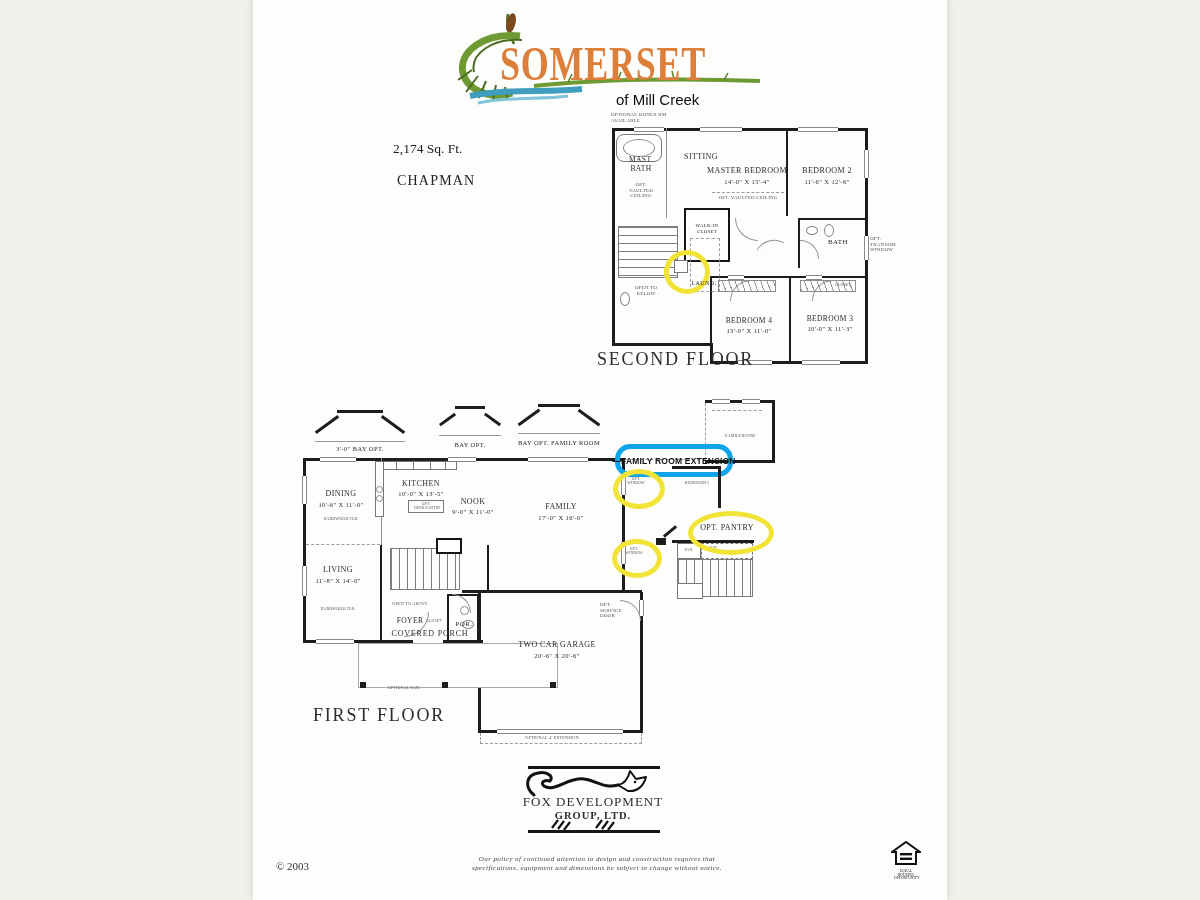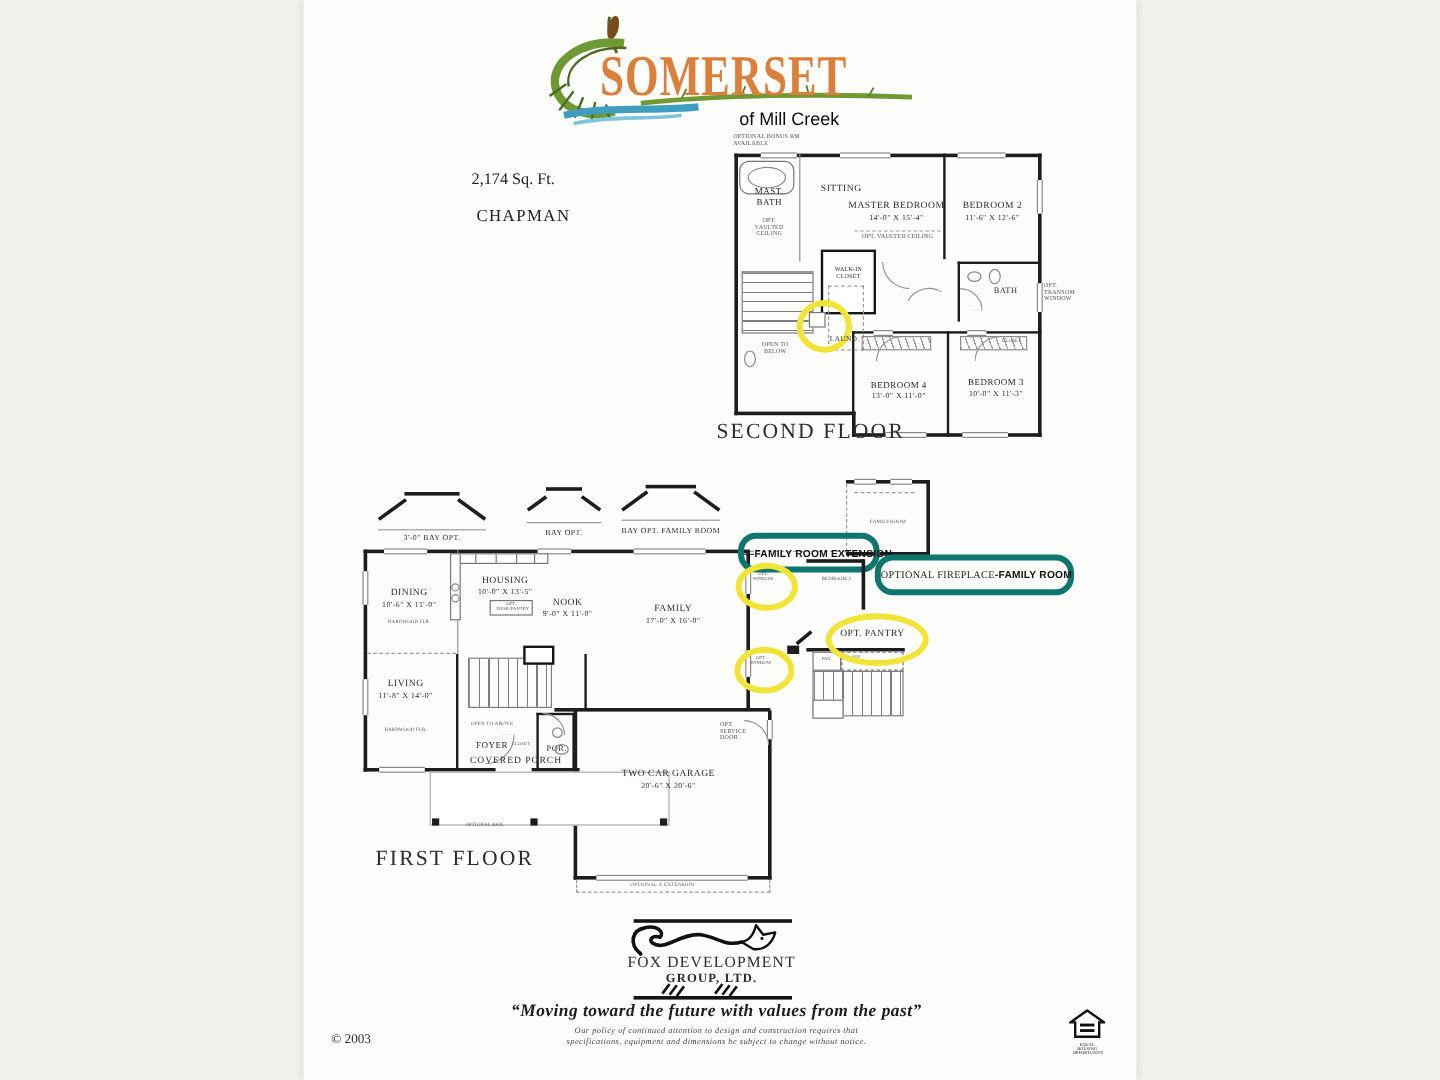--- a/index.html
+++ b/index.html
@@ -36,22 +36,22 @@
   .s14{font-size:18px;letter-spacing:1.8px;}
   .s13{font-size:13px;letter-spacing:1px;}
   .s8{font-size:8px;}
   .s75{font-size:7.5px;}
   .s7{font-size:7px;}
   .s65{font-size:6.5px;}
   .s6{font-size:6px;}
   .s5{font-size:5px;letter-spacing:.2px;}
   
   .hl{position:absolute;border:5px solid #F2E436;border-radius:50%;}
-  .hl-pill{position:absolute;border:5px solid #0f766e;border-radius:15px;display:flex;
-           align-items:center;justify-content:flex-start;background:transparent;}
+  .hl-pill{position:absolute;border:5px solid #0ea5e9;border-radius:15px;display:flex;
+           align-items:center;justify-content:center;background:transparent;}
   .ann-bold{font-family:"Liberation Sans",sans-serif;font-weight:bold;font-size:8.5px;
             letter-spacing:.2px;color:#111;white-space:nowrap;}
   .ann-serif{font-size:8.5px;color:#222;white-space:nowrap;letter-spacing:.3px;}
   
   .bay{position:absolute;}
   .bay i{position:absolute;background:#1d1d1d;display:block;}
   .bay .bt{left:26%;right:26%;top:0;height:3px;}
   .bay .bl{left:0;top:40%;width:30%;height:3px;transform:rotate(-36deg);}
   .bay .br{right:0;top:40%;width:30%;height:3px;transform:rotate(36deg);}
   .bay .bb{left:2%;right:2%;bottom:0;height:1px;background:#9a9a9a;}
@@ -220,21 +220,21 @@
   <div class="arc" style="left:620px;top:600px;width:20px;height:20px;transform:rotate(180deg)"></div>
 
   <div class="gray-box" style="left:358px;top:643px;width:200px;height:45px;border-color:#aaa"></div>
   <div class="w" style="left:360px;top:682px;width:6px;height:6px"></div>
   <div class="w" style="left:442px;top:682px;width:6px;height:6px"></div>
   <div class="w" style="left:550px;top:682px;width:6px;height:6px"></div>
 
   <div class="lbl s8" style="left:341px;top:489px">DINING</div>
   <div class="lbl s65" style="left:341px;top:501px">10'-6" X 11'-0"</div>
   <div class="lbl s5 tiny" style="left:341px;top:516px;transform:translateX(-50%) scale(.8)">HARDWOOD FLR.</div>
-  <div class="lbl s8" style="left:421px;top:479px">HOUSING</div>
+  <div class="lbl s8" style="left:421px;top:479px">KITCHEN</div>
   <div class="lbl s65" style="left:421px;top:490px">10'-0" X 13'-5"</div>
   <div class="lbl s8" style="left:473px;top:497px">NOOK</div>
   <div class="lbl s65" style="left:473px;top:508px">9'-0" X 11'-0"</div>
   <div class="lbl s8" style="left:561px;top:502px">FAMILY</div>
   <div class="lbl s65" style="left:561px;top:514px">17'-0" X 16'-0"</div>
   <div class="lbl s8" style="left:338px;top:565px">LIVING</div>
   <div class="lbl s65" style="left:338px;top:577px">11'-8" X 14'-0"</div>
   <div class="lbl s5 tiny" style="left:338px;top:606px;transform:translateX(-50%) scale(.8)">HARDWOOD FLR.</div>
   <div class="lbl s5 tiny" style="left:410px;top:601px;transform:translateX(-50%) scale(.85)">OPEN TO ABOVE</div>
   <div class="lbl s75" style="left:410px;top:616px">FOYER</div>
@@ -253,24 +253,20 @@
   <div class="win" style="left:742px;top:399px;width:18px"></div>
   <div class="w" style="left:772px;top:400px;width:3px;height:63px"></div>
   <div class="w" style="left:705px;top:460px;width:70px;height:3px"></div>
   <div class="dash-v" style="left:705px;top:403px;height:57px"></div>
   <div class="dash-h" style="left:712px;top:410px;width:50px"></div>
   <div class="lbl s5 tiny" style="left:740px;top:433px;transform:translateX(-50%) scale(.85)">FAMILYROOM</div>
 
   <div class="hl-pill" style="left:615px;top:444px;width:108px;height:23px">
     <span class="ann-bold">—FAMILY ROOM EXTENSION</span>
   </div>
-  <div class="hl-pill" style="left:729px;top:462px;width:156px;height:24px">
-    <span class="ann-serif">OPTIONAL FIREPLACE</span>
-      <span class="ann-bold">-FAMILY ROOM</span>
-  </div>
 
   <div class="w" style="left:672px;top:466px;width:48px;height:3px"></div>
   <div class="w" style="left:718px;top:466px;width:3px;height:42px"></div>
   <div class="lbl s5 tiny" style="left:697px;top:480px;transform:translateX(-50%) scale(.8)">BEDROOM 5</div>
 
   <div class="hl" style="left:613px;top:469px;width:42px;height:30px"></div>
   <div class="lbl s5 tiny wrap" style="left:636px;top:476px;width:26px;line-height:1;transform:translateX(-50%) scale(.75)">OPT. WINDOW</div>
   <div class="hl" style="left:612px;top:539px;width:40px;height:29px"></div>
   <div class="lbl s5 tiny wrap" style="left:634px;top:546px;width:26px;line-height:1;transform:translateX(-50%) scale(.75)">OPT. WINDOW</div>
 
@@ -298,21 +294,20 @@
     <g stroke="#111" stroke-width="2.2" fill="none">
       <path d="M2 10 L8 2"></path>
         <path d="M8 11 L14 3"></path>
         <path d="M14 12 L20 4"></path>
       <path d="M46 10 L52 2"></path>
         <path d="M52 11 L58 3"></path>
         <path d="M58 12 L64 4"></path>
     </g>
   </svg>
   <div class="bar" style="left:528px;top:830px;width:132px"></div>
-  <div class="lbl" style="left:597px;top:834px;font-size:14.5px;font-style:italic;font-weight:bold;color:#1c1c1c">“Moving toward the future with values from the past”</div>
   <div class="lbl" style="left:597px;top:855px;font-size:7px;font-style:italic;color:#444">Our policy of continued attention to design and construction requires that</div>
   <div class="lbl" style="left:597px;top:864px;font-size:7px;font-style:italic;color:#444">specifications, equipment and dimensions be subject to change without notice.</div>
   <div class="abs" style="left:276px;top:860px;font-size:11px;color:#333">© 2003</div>
   <svg class="abs" style="left:891px;top:841px" width="30" height="26" viewBox="0 0 30 26">
     <path d="M15 1 L29 11 H25 V23 H5 V11 H1 Z" fill="none" stroke="#111" stroke-width="2"></path>
     <rect x="9" y="12" width="12" height="2.4" fill="#111"></rect>
     <rect x="9" y="16.6" width="12" height="2.4" fill="#111"></rect>
   </svg>
   <div class="lbl s5 wrap" style="left:906px;top:867px;width:34px;line-height:1;transform:translateX(-50%) scale(.7);color:#111">EQUAL HOUSING OPPORTUNITY</div>
 </div>

